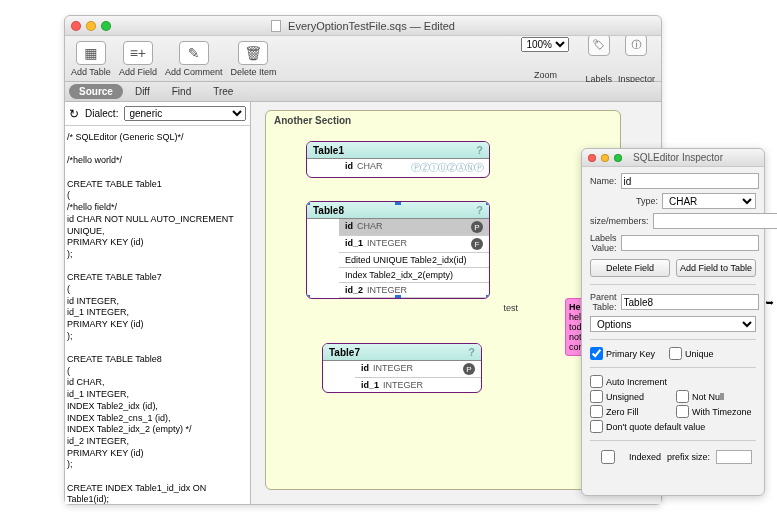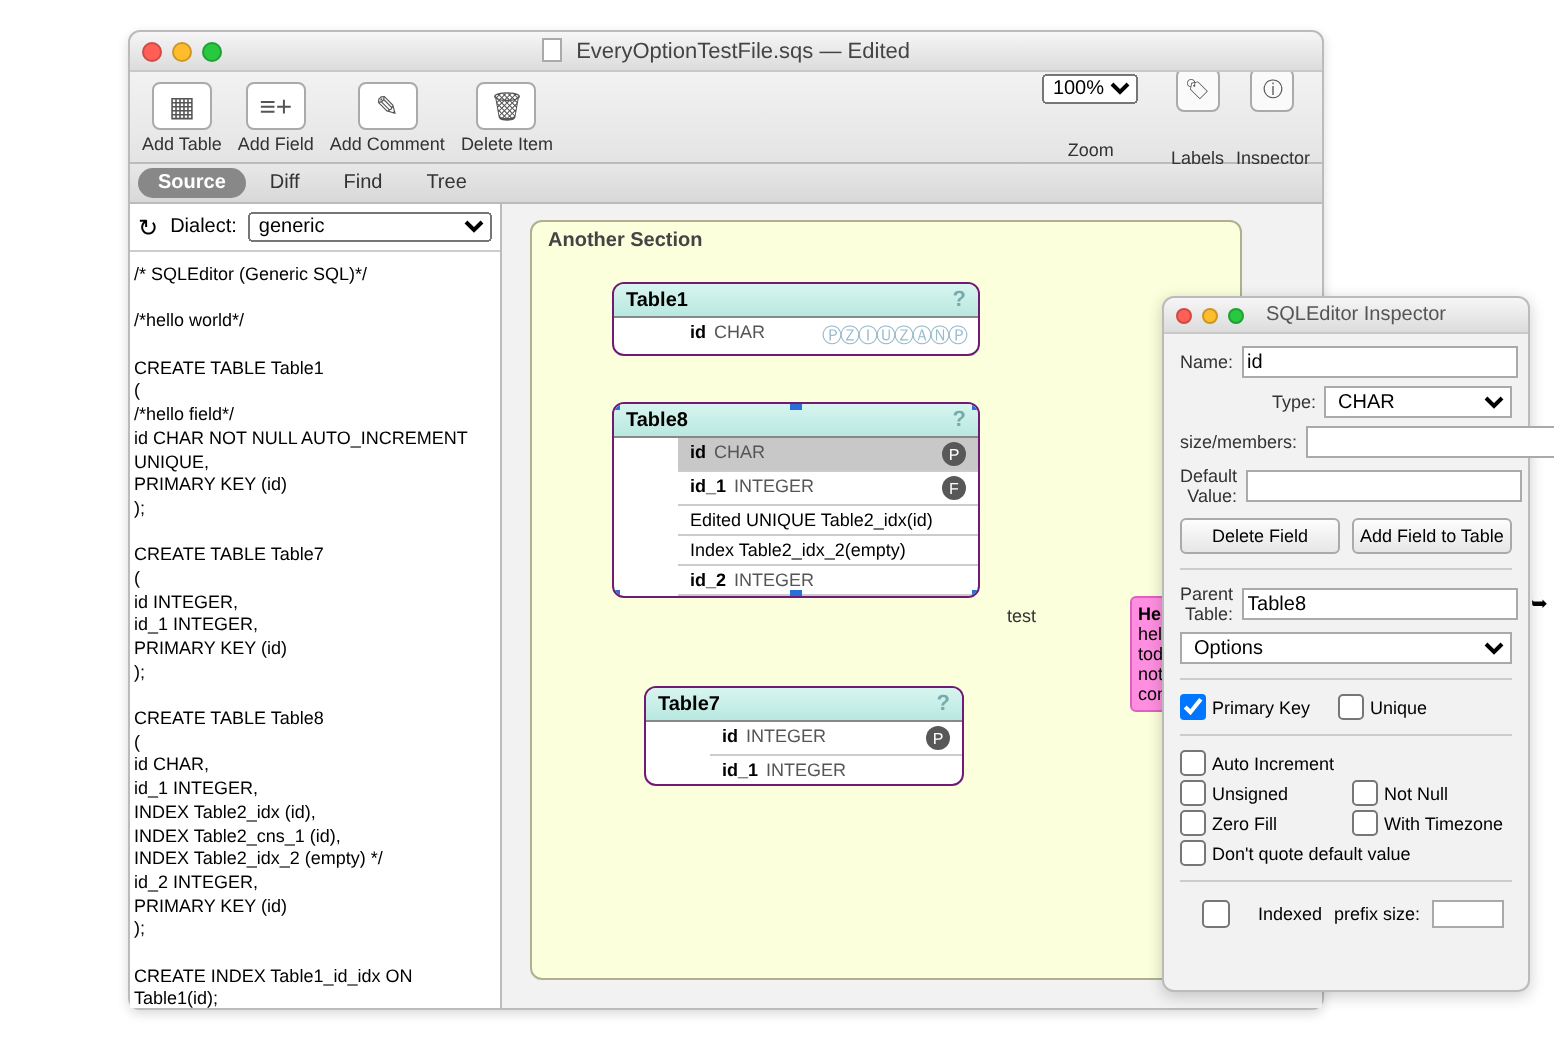--- a/index.html
+++ b/index.html
@@ -261,21 +261,21 @@
       </div>
     <div class="frow">
         <label>Type:</label>
         <select><option>CHAR</option></select>
       </div>
     <div class="frow">
         <label>size/members:</label>
         <input type="text" value="" style="">
       </div>
     <div class="frow">
-        <label>Default Value:</label>
+        <label>Labels Value:</label>
         <input type="text" value="" style="">
       </div>
     <div class="btnrow">
       <button>Delete Field</button>
       <button>Add Field to Table</button>
     </div>
     <div class="sep"></div>
     <div class="frow">
         <label>Parent Table:</label>
         <input type="text" value="Table8" style="">

